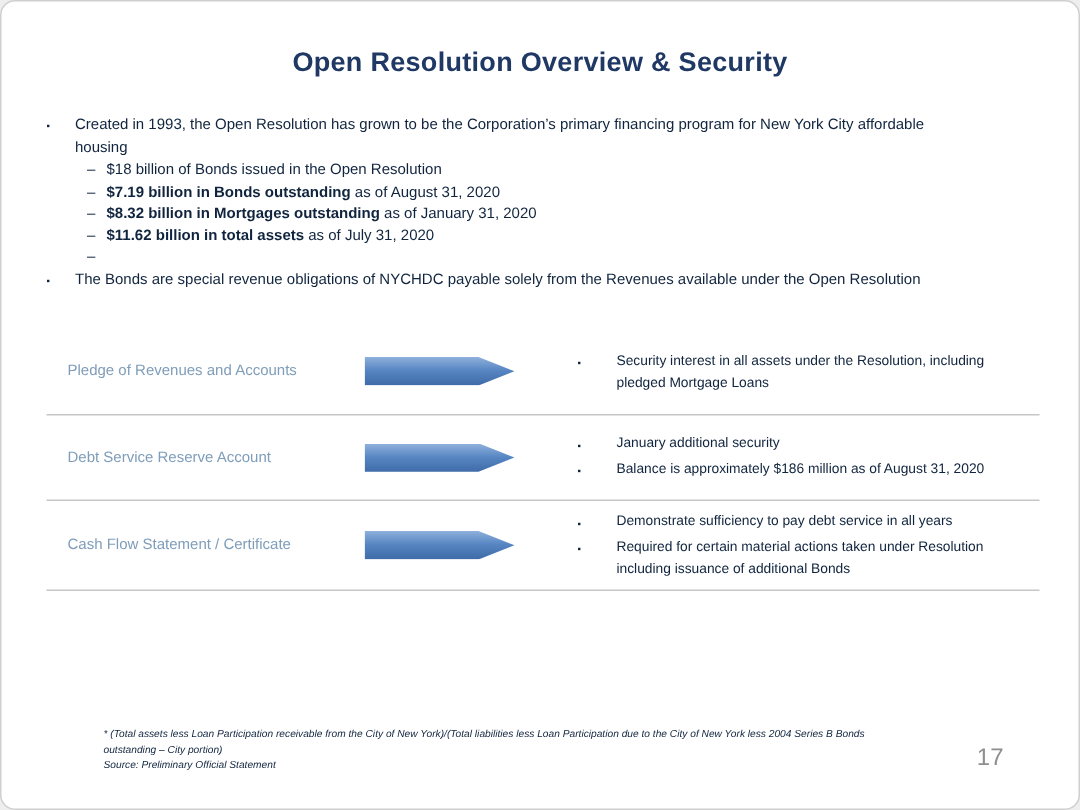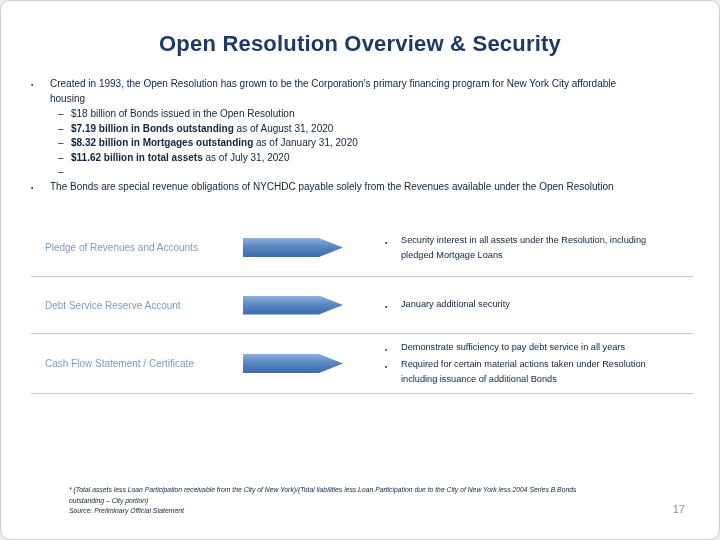--- a/index.html
+++ b/index.html
@@ -10,21 +10,21 @@
     border:1px solid #cfcfcf;
     border-radius:10px;
     box-sizing:border-box;
     font-family:"Liberation Sans", sans-serif;
     overflow:hidden;
     margin:0 auto;
   }
   .title{
     position:absolute;top:30px;left:0;right:0;
     text-align:center;
-    font-size:22px;font-weight:bold;
+    font-size:18px;font-weight:bold;
     color:#1F3864;
     letter-spacing:0.2px;
   }
   .content{
     position:absolute;top:76px;left:30px;right:26px;
   }
   .bullets{max-width:640px;color:#10243E;}
   .bullet{
     display:flex;gap:11px;
     font-size:10px;line-height:14.5px;
@@ -63,33 +63,33 @@
     font-size:10px;line-height:13px;
   }
   .arrow{
     flex:none;width:100px;height:19px;
     margin-right:42px;
     background:linear-gradient(180deg,#8FB0DB 0%,#5585C2 48%,#3F6BA8 100%);
     clip-path:polygon(0 0,76% 0,100% 50%,76% 100%,0 100%);
   }
   .tright{flex:none;width:288px;color:#10243E;}
   .rb{
-    display:flex;gap:8px;
+    display:flex;gap:18px;
     font-size:9.2px;line-height:15px;
   }
   .rb .sq{padding-top:2px;}
   .footnote-block{
     position:absolute;left:68px;bottom:22px;
     width:540px;
     font-size:6.8px;font-style:italic;
     color:#10243E;line-height:1.55;
   }
   .pagenum{
-    position:absolute;right:34px;bottom:24px;
-    font-size:11px;color:#8f8f8f;
+    position:absolute;right:50px;bottom:24px;
+    font-size:16px;color:#8f8f8f;
   }
 </style>
 </head>
 <body>
 
 <div class="slide">
 
   <div class="title">Open Resolution Overview &amp; Security</div>
 
   <div class="content">
@@ -142,20 +142,24 @@
       </div>
 
       <div class="trow">
         <div class="tlabel">Debt Service Reserve Account</div>
         <div class="arrow"></div>
         <div class="tright">
           <div class="rb">
             <span class="sq">▪</span>
             <span>January additional security</span>
           </div>
+          <div class="rb">
+            <span class="sq">▪</span>
+            <span>Balance is approximately $186 million as of August 31, 2020</span>
+          </div>
         </div>
       </div>
 
       <div class="trow">
         <div class="tlabel">Cash Flow Statement / Certificate</div>
         <div class="arrow"></div>
         <div class="tright">
           <div class="rb">
             <span class="sq">▪</span>
             <span>Demonstrate sufficiency to pay debt service in all years</span>

